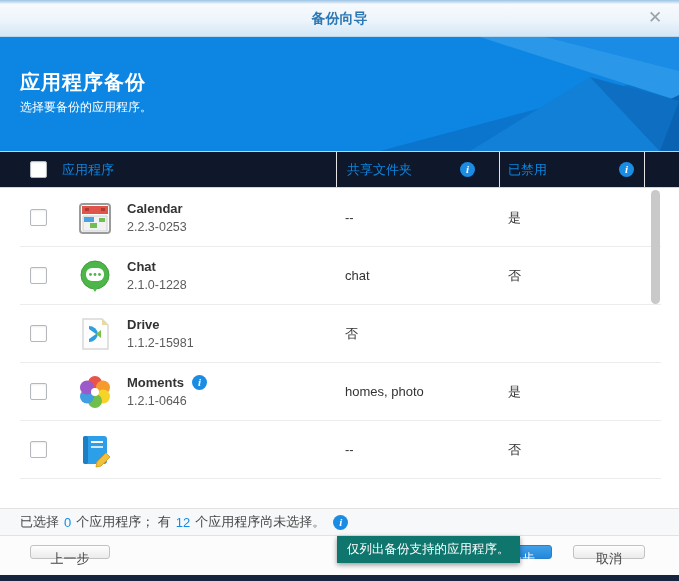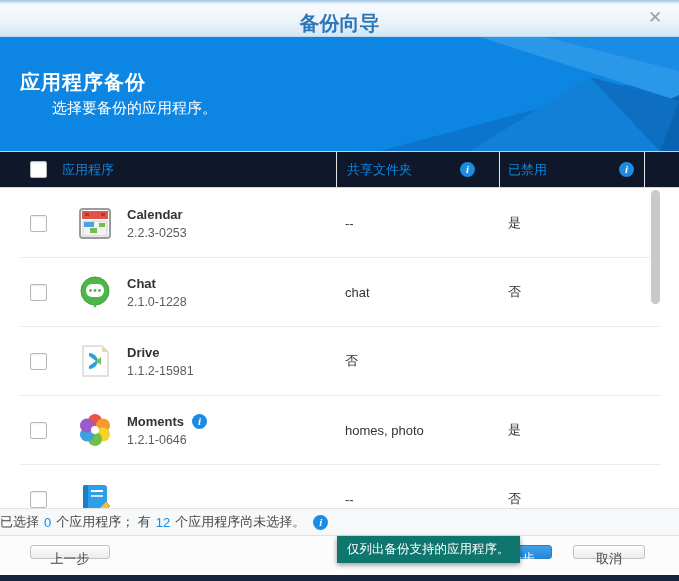--- a/index.html
+++ b/index.html
@@ -13,40 +13,40 @@
   }
 
   
   .titlebar {
     position:absolute; top:0; left:0; right:0; height:37px;
     background:linear-gradient(180deg,#9cc3e4 0%,#f6fafd 12%,#eef5fb 55%,#d3e7f6 100%);
     border-bottom:1px solid #bcd6ec;
   }
   .titlebar .title {
     position:absolute; left:0; right:0; top:10px; text-align:center;
-    color:#2d77b4; font-size:20px; font-weight:bold;
+    color:#2d77b4; font-size:14px; font-weight:bold;
   }
   .close-btn {
     position:absolute; right:14px; top:8px; width:20px; height:20px;
     color:#9aa3ab; font-size:17px; line-height:20px; text-align:center;
     cursor:pointer;
   }
 
   
   .hero {
     position:absolute; top:37px; left:0; right:0; height:114px;
     background:#c2410c; overflow:hidden;
   }
   .hero svg { position:absolute; top:0; left:0; }
   .hero-title {
     position:absolute; left:20px; top:32px; color:#fff;
     font-size:20px; font-weight:bold; letter-spacing:1px;
   }
   .hero-sub {
-    position:absolute; left:20px; top:62px; color:#fff; font-size:15px;margin-left:32px;
+    position:absolute; left:20px; top:62px; color:#fff; font-size:12px;
   }
 
   
   .thead {
     position:absolute; top:151px; left:0; right:0; height:37px;
     display:flex; align-items:center;
     border-top:1px solid #d0d0d0; border-bottom:1px solid #d6d6d6;
     background:#0f172a; font-size:13px; color:#0a85e0;
   }
   .thead .hc { height:100%; display:flex; align-items:center; }
@@ -68,42 +68,42 @@
     font-size:11px; line-height:15px; flex:0 0 auto; cursor:pointer;
   }
   .hc-shared .info-i { margin-right:24px; }
   .hc-dis .info-i { margin-right:10px; }
 
   .tbody {
     position:absolute; top:189px; left:0; right:0; height:319px;
     overflow:hidden; background:#fff;
   }
   .row {
-    height:69px; display:flex; align-items:center;
+    height:58px; display:flex; align-items:center;
     margin:0 18px 0 20px; border-bottom:1px solid #ececec; cursor:pointer;
   }
   .c-check { width:42px; padding-left:10px; }
   .c-app { width:283px; display:flex; align-items:center; }
   .app-icon { width:36px; height:36px; margin-left:15px; flex:0 0 auto; }
   .app-text { margin-left:14px; }
   .app-name { font-size:13px; font-weight:bold; color:#333; display:flex; align-items:center; gap:8px; }
   .app-ver  { font-size:12.5px; color:#5c5c5c; margin-top:4px; }
   .c-shared { width:163px; font-size:13px; color:#333; }
   .c-dis    { flex:1; font-size:13px; color:#333; }
 
   .scroll-thumb {
     position:absolute; left:651px; top:190px; width:9px; height:114px;
     background:#c9c9c9; border-radius:5px; cursor:pointer;
   }
 
   
   .statusbar {
     position:absolute; top:508px; left:0; right:0; height:28px;
     background:#f7f8f9; border-top:1px solid #e2e2e2; border-bottom:1px solid #e2e2e2;
-    display:flex; align-items:center; 
+    display:flex; align-items:center; padding-left:20px;
     font-size:13px; color:#474747;
   }
   .statusbar .num { color:#0f8ce8; margin:0 5px; }
   .statusbar .info-i { margin-left:8px; }
 
   
   .footer { position:absolute; top:536px; left:0; right:0; height:39px; background:#fcfcfc; }
   .btn {
     position:absolute; top:9px; height:14px; border-radius:3px;
     font-size:13px; text-align:center; line-height:25px; cursor:pointer;

